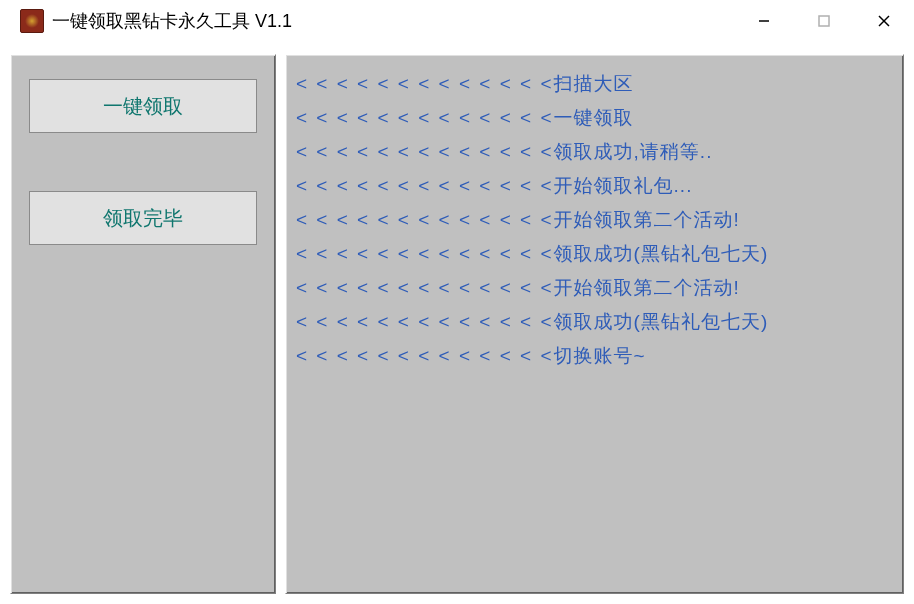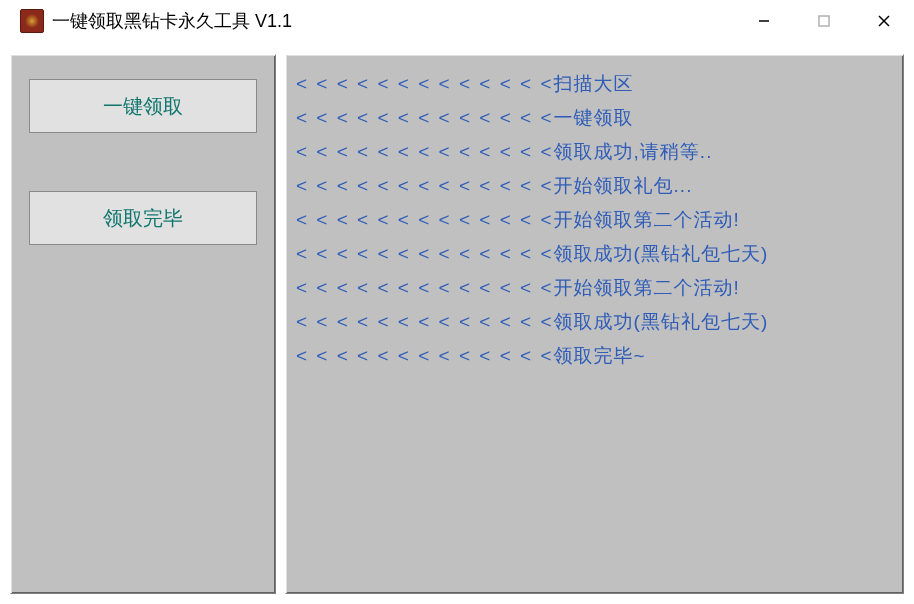--- a/index.html
+++ b/index.html
@@ -161,16 +161,16 @@
     </div>
     <div class="log-panel" id="log-panel">
     <div class="log-line"><span class="log-prefix">&lt; &lt; &lt; &lt; &lt; &lt; &lt; &lt; &lt; &lt; &lt; &lt; &lt;</span><span>扫描大区</span></div>
         <div class="log-line"><span class="log-prefix">&lt; &lt; &lt; &lt; &lt; &lt; &lt; &lt; &lt; &lt; &lt; &lt; &lt;</span><span>一键领取</span></div>
         <div class="log-line"><span class="log-prefix">&lt; &lt; &lt; &lt; &lt; &lt; &lt; &lt; &lt; &lt; &lt; &lt; &lt;</span><span>领取成功,请稍等..</span></div>
         <div class="log-line"><span class="log-prefix">&lt; &lt; &lt; &lt; &lt; &lt; &lt; &lt; &lt; &lt; &lt; &lt; &lt;</span><span>开始领取礼包...</span></div>
         <div class="log-line"><span class="log-prefix">&lt; &lt; &lt; &lt; &lt; &lt; &lt; &lt; &lt; &lt; &lt; &lt; &lt;</span><span>开始领取第二个活动!</span></div>
         <div class="log-line"><span class="log-prefix">&lt; &lt; &lt; &lt; &lt; &lt; &lt; &lt; &lt; &lt; &lt; &lt; &lt;</span><span>领取成功(黑钻礼包七天)</span></div>
         <div class="log-line"><span class="log-prefix">&lt; &lt; &lt; &lt; &lt; &lt; &lt; &lt; &lt; &lt; &lt; &lt; &lt;</span><span>开始领取第二个活动!</span></div>
         <div class="log-line"><span class="log-prefix">&lt; &lt; &lt; &lt; &lt; &lt; &lt; &lt; &lt; &lt; &lt; &lt; &lt;</span><span>领取成功(黑钻礼包七天)</span></div>
-        <div class="log-line"><span class="log-prefix">&lt; &lt; &lt; &lt; &lt; &lt; &lt; &lt; &lt; &lt; &lt; &lt; &lt;</span><span>领取完毕~</span></div>
+        <div class="log-line"><span class="log-prefix">&lt; &lt; &lt; &lt; &lt; &lt; &lt; &lt; &lt; &lt; &lt; &lt; &lt;</span><span>切换账号~</span></div>
       </div>
   </div>
 </div>
 
 </body></html>

